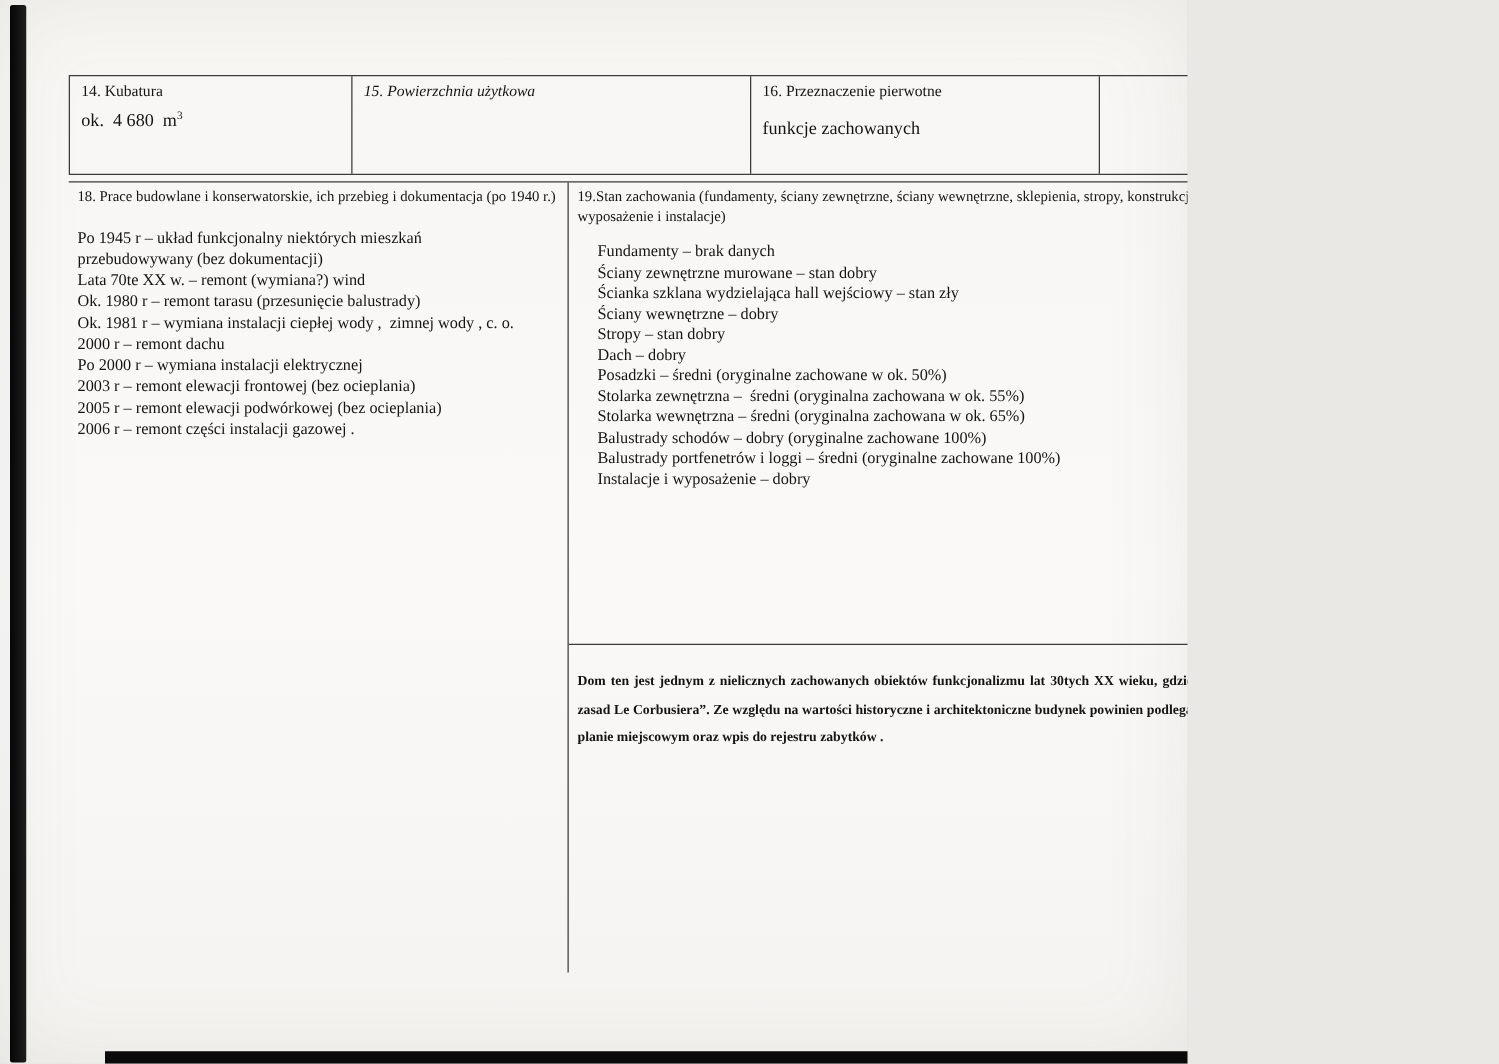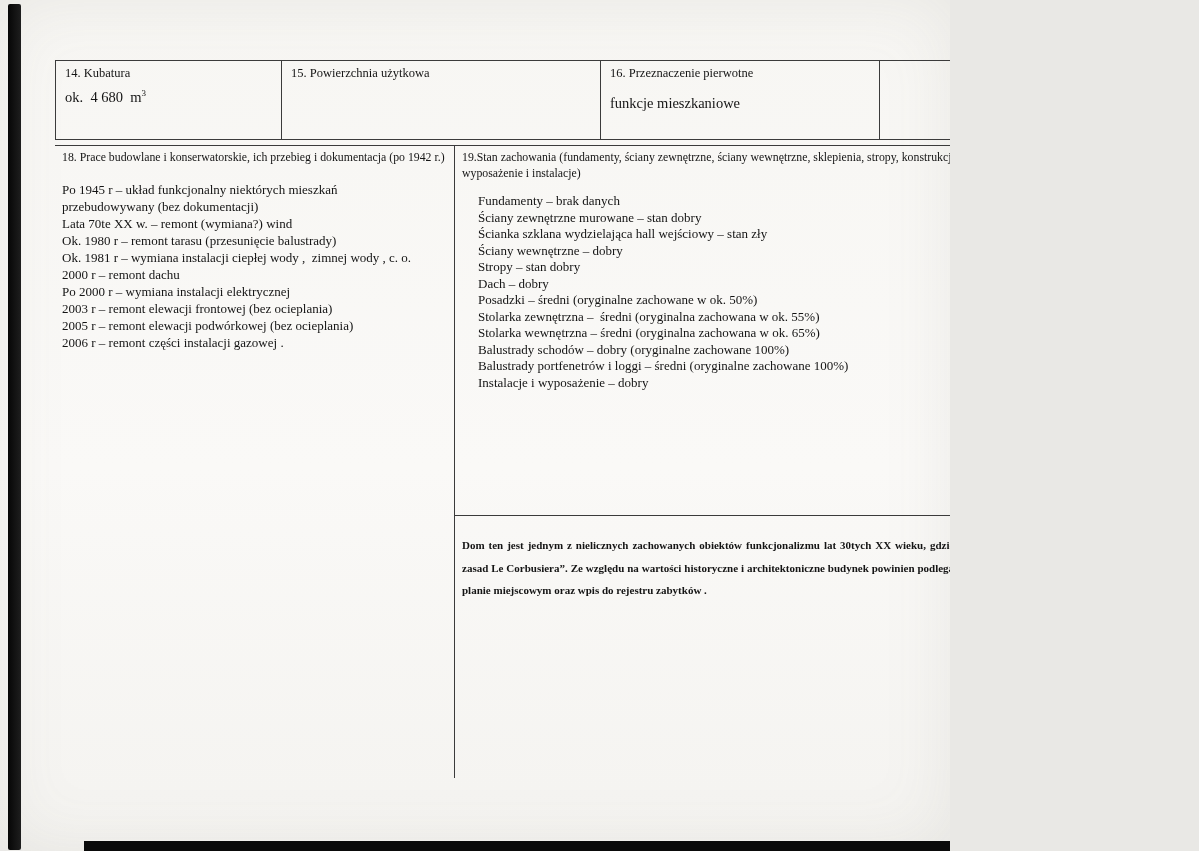--- a/index.html
+++ b/index.html
@@ -27,21 +27,21 @@
     background: #0a0a0a;
   }
 
   
   .row1 {
     position: absolute; left: 55px; top: 60px; width: 1086px; height: 80px;
     display: flex; border: 1px solid #3b3b3b;
   }
   .cell { border-right: 1px solid #3b3b3b; padding: 5px 9px; overflow: hidden; }
   .cell:last-child { border-right: none; text-align: center; }
-  .c14 { width: 226px; } .c15 { width: 319px; } .c16 { width: 279px; } .c17 { flex: 1; }
+  .c14 { width: 226px; } .c15 { width: 319px; font-style: italic; } .c16 { width: 279px; } .c17 { flex: 1; }
   .cell-label { font-size: 12.5px; white-space: pre; }
   .cell-value { font-size: 14.5px; margin-top: 8px; white-space: pre; }
   .c16 .cell-value, .c17 .cell-value { margin-top: 14px; }
   sup { font-size: 9px; vertical-align: super; line-height: 0; }
 
   
   .sections {
     position: absolute; left: 55px; top: 145px; width: 1086px; height: 633px;
     border-top: 1px solid #3b3b3b;
     display: flex;
@@ -84,31 +84,31 @@
   <div class="row1">
     <div class="cell c14">
       <div class="cell-label">14. Kubatura</div>
       <div class="cell-value"><span>ok.  4 680  m</span><sup>3</sup></div>
     </div>
     <div class="cell c15">
       <div class="cell-label">15. Powierzchnia użytkowa</div>
     </div>
     <div class="cell c16">
       <div class="cell-label">16. Przeznaczenie pierwotne</div>
-      <div class="cell-value">funkcje mieszkaniowe</div>
+      <div class="cell-value">funkcje zachowanych</div>
     </div>
     <div class="cell c17">
       <div class="cell-label">17.Użytkowanie obecne</div>
       <div class="cell-value">mieszkania ;  biura</div>
     </div>
   </div>
 
   <div class="sections">
     <div class="col-left">
-      <div class="sec-header">18. Prace budowlane i konserwatorskie, ich przebieg i dokumentacja (po 1942 r.)</div>
+      <div class="sec-header">18. Prace budowlane i konserwatorskie, ich przebieg i dokumentacja (po 1940 r.)</div>
       <div class="sec-body">Po 1945 r – układ funkcjonalny niektórych mieszkań
 przebudowywany (bez dokumentacji)
 Lata 70te XX w. – remont (wymiana?) wind
 Ok. 1980 r – remont tarasu (przesunięcie balustrady)
 Ok. 1981 r – wymiana instalacji ciepłej wody ,  zimnej wody , c. o.
 2000 r – remont dachu
 Po 2000 r – wymiana instalacji elektrycznej
 2003 r – remont elewacji frontowej (bez ocieplania)
 2005 r – remont elewacji podwórkowej (bez ocieplania)
 2006 r – remont części instalacji gazowej .</div>

